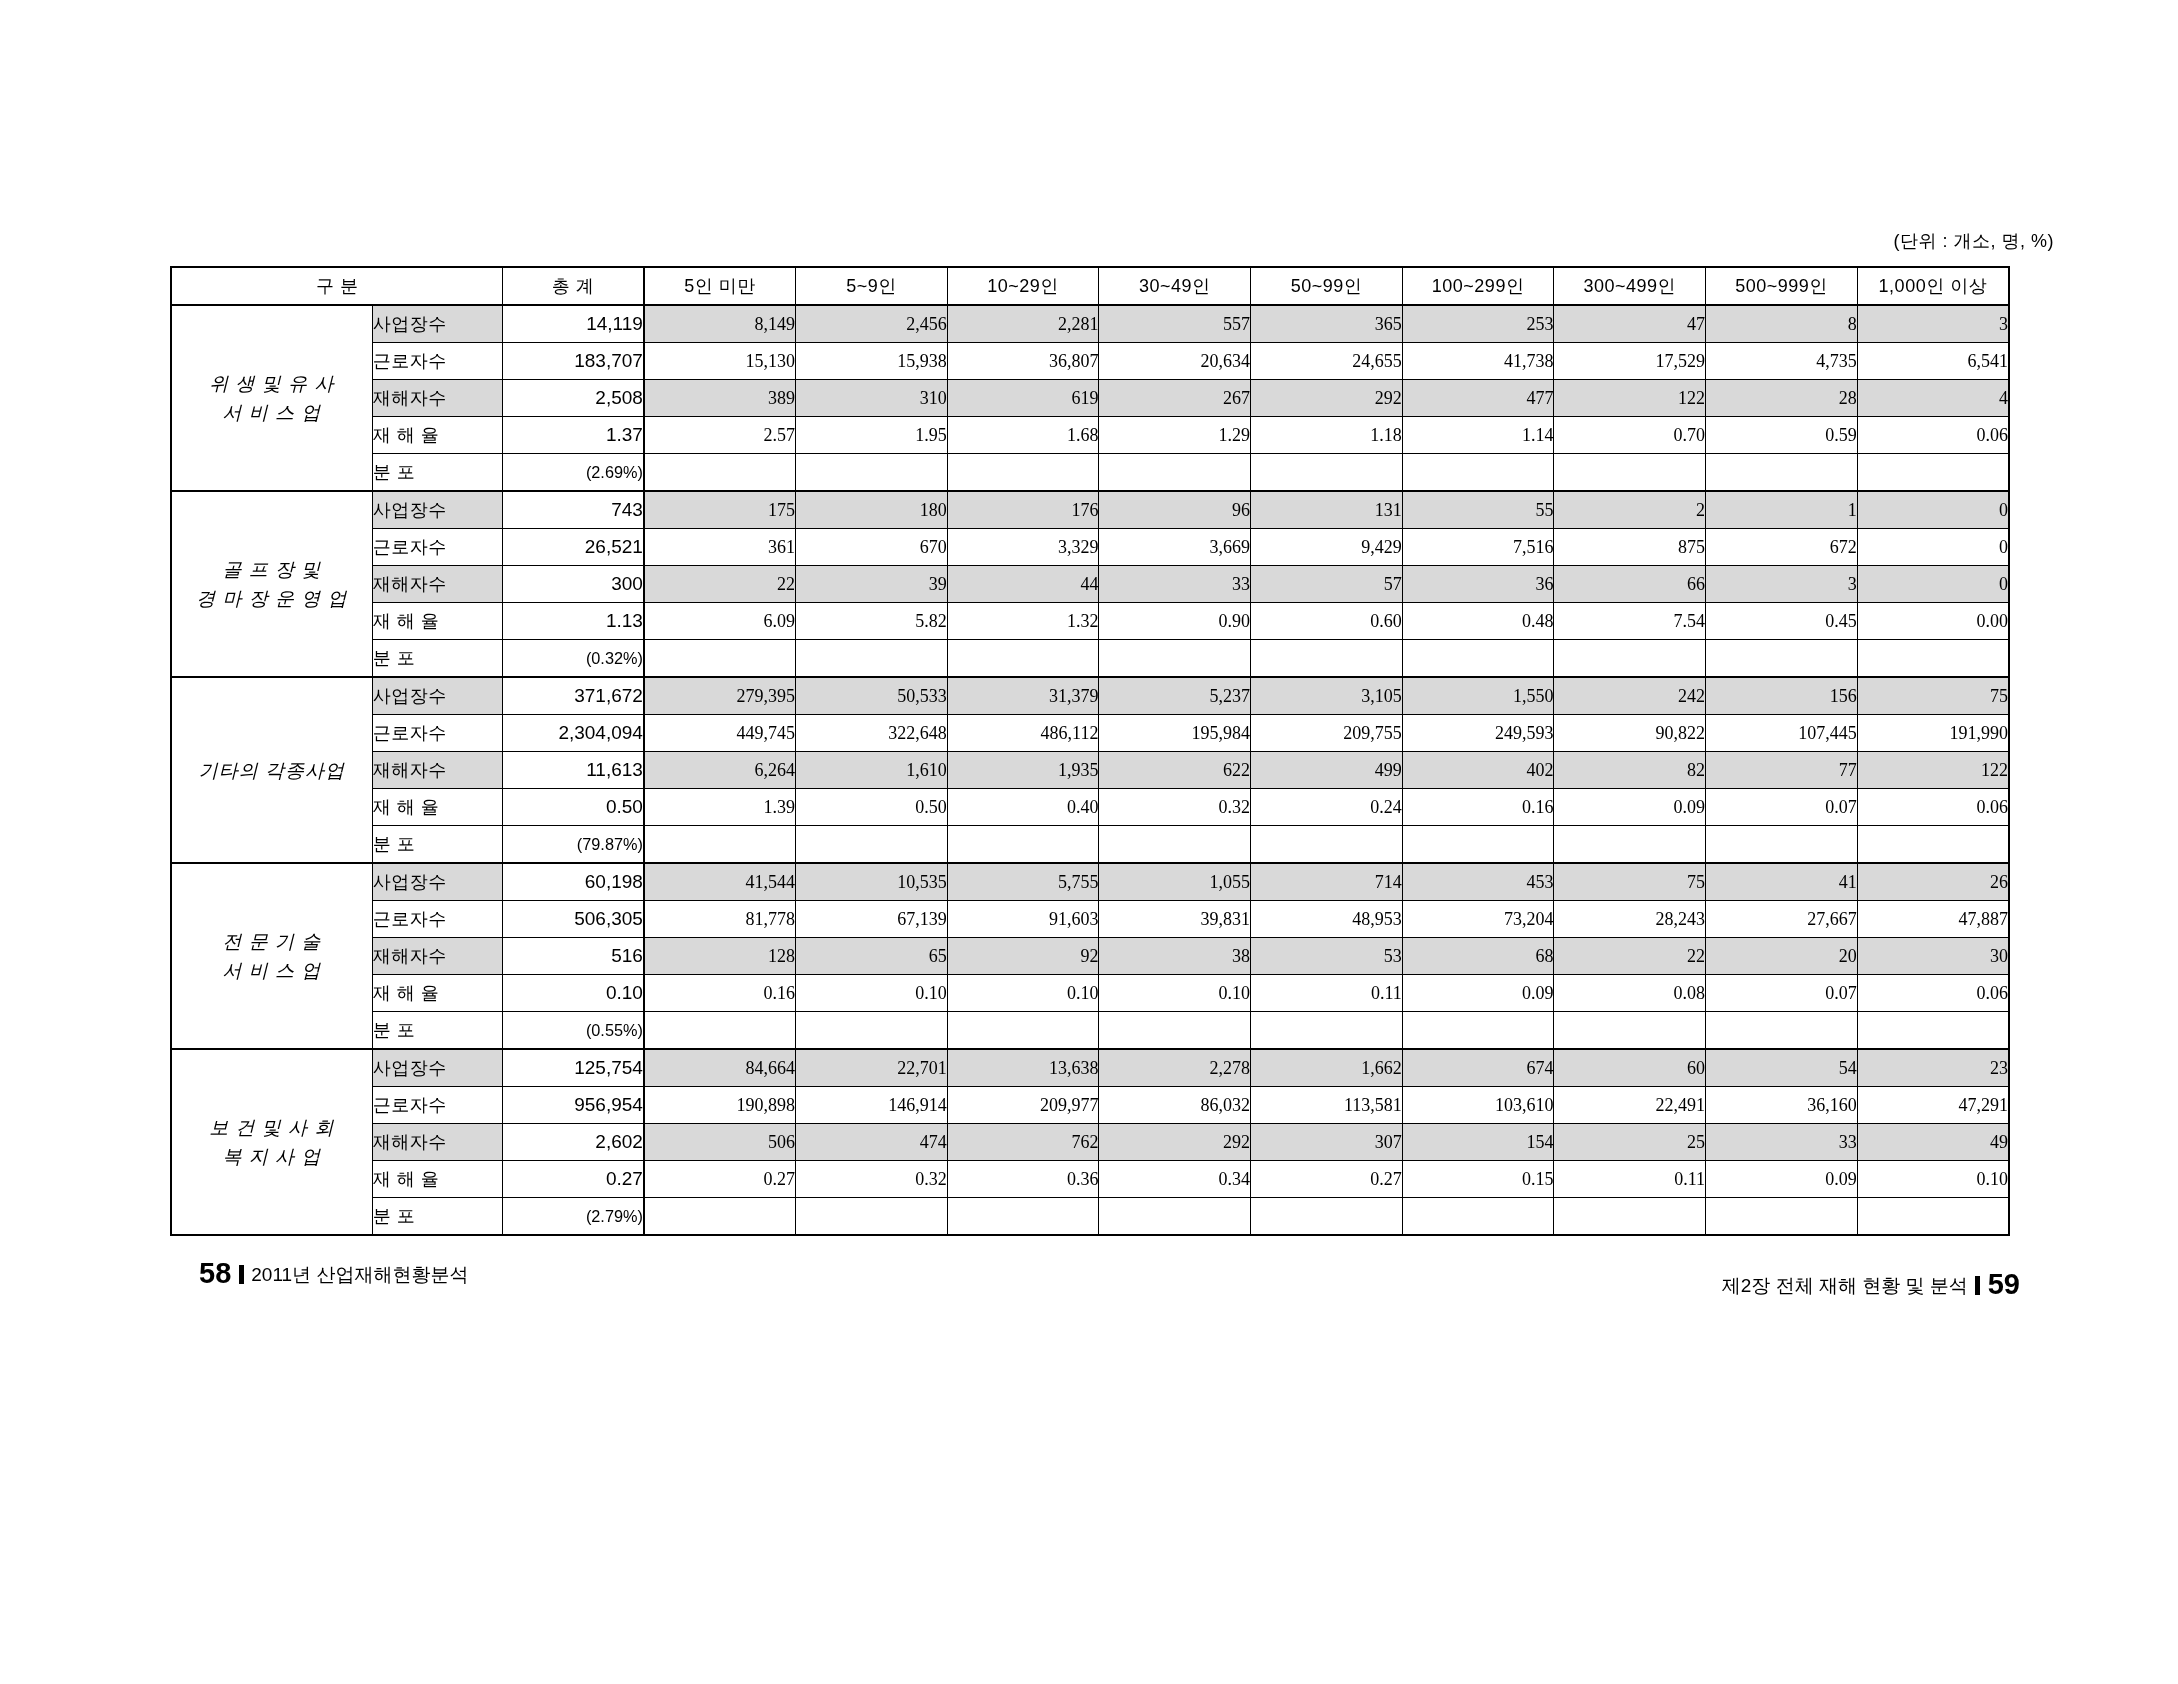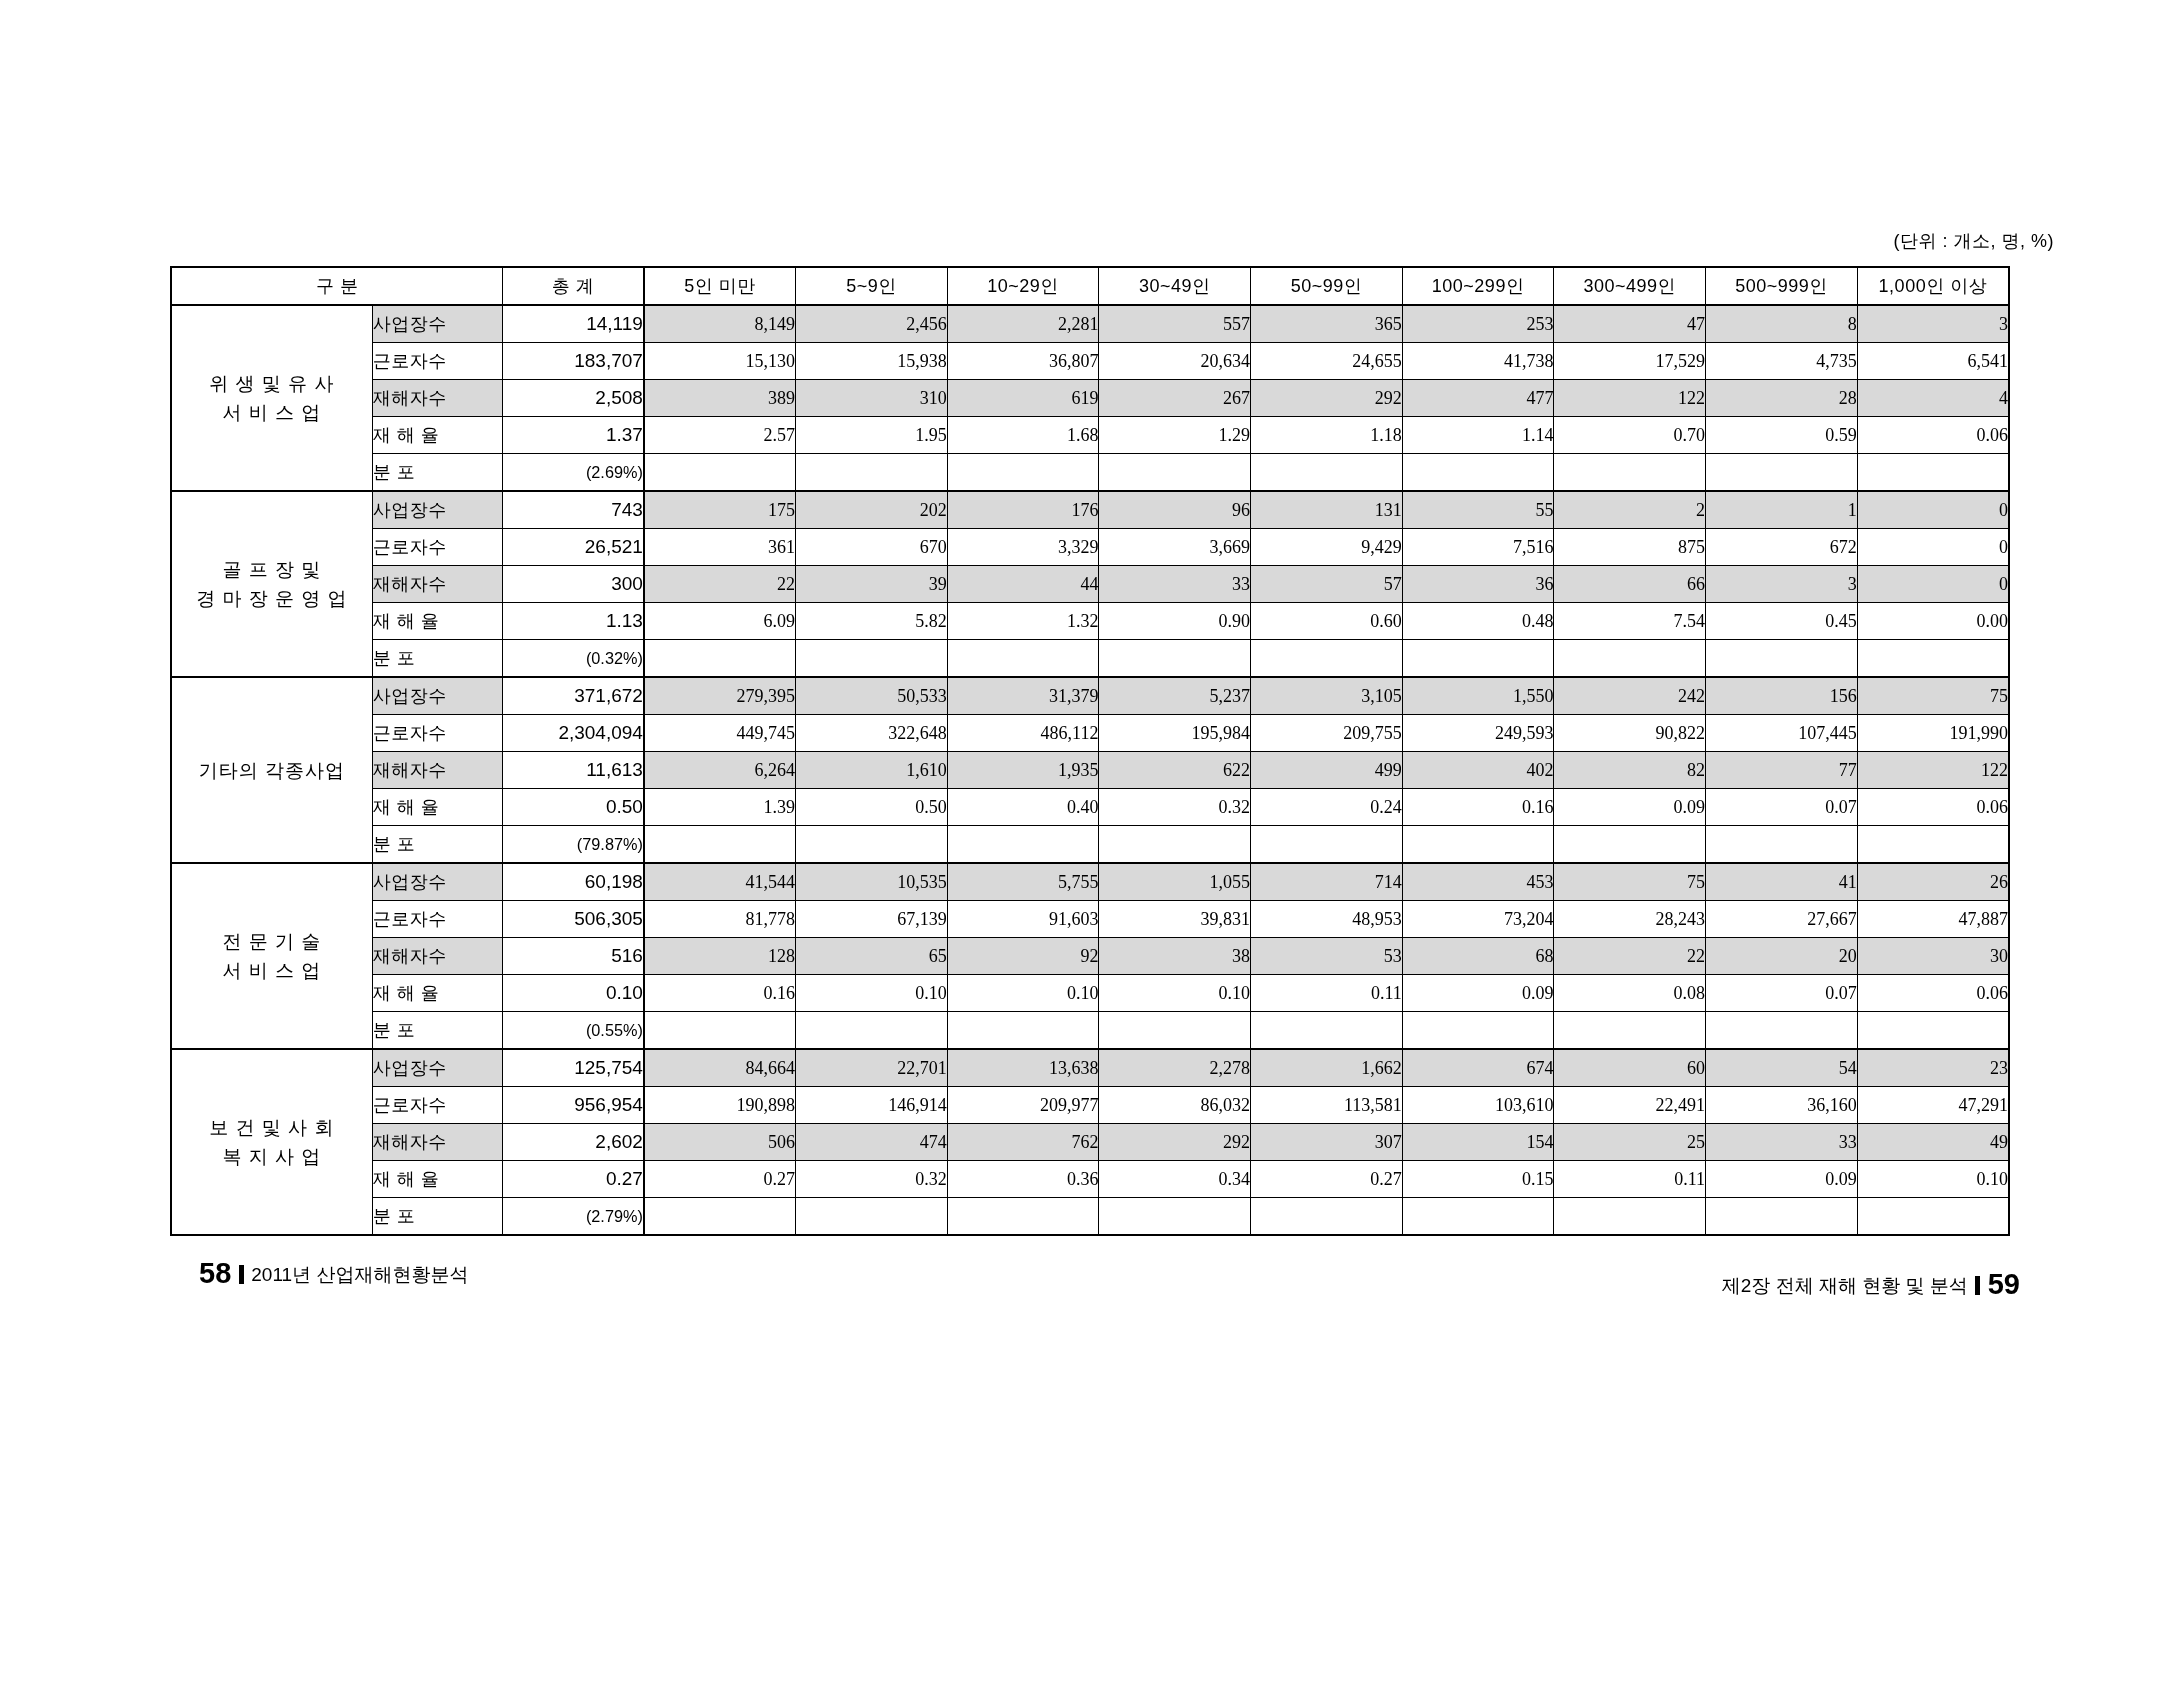--- a/index.html
+++ b/index.html
@@ -62,20 +62,21 @@
   .col-item  { width: 124px; }
   .col-total { width: 134px; }
   .col-num   { width: 144px; }
 
   td.group-label {
     text-align: center;
     font-size: 19px;
     line-height: 29px;
     border-right: 1px solid #000;
     letter-spacing: 1px;
+    font-style: italic;
   }
   td.item-label {
     text-align: left;
     font-size: 18px;
     letter-spacing: 0.5px;
   }
   td.num {
     text-align: right;
     padding-right: 13.4px;
     font-size: 18px;
@@ -245,21 +246,21 @@
       </tr>
 
       <tr>
         <td class="group-label rowsep-top" rowspan="5">
           <span>골 프 장  및</span><br>
           <span>경 마 장 운 영 업</span>
         </td>
         <td class="item-label shade rowsep-top">사업장수</td>
         <td class="total thick-right rowsep-top">743</td>
         <td class="num shade rowsep-top">175</td>
-        <td class="num shade rowsep-top">202</td>
+        <td class="num shade rowsep-top">180</td>
         <td class="num shade rowsep-top">176</td>
         <td class="num shade rowsep-top">96</td>
         <td class="num shade rowsep-top">131</td>
         <td class="num shade rowsep-top">55</td>
         <td class="num shade rowsep-top">2</td>
         <td class="num shade rowsep-top">1</td>
         <td class="num shade rowsep-top">0</td>
       </tr>
       <tr>
         <td class="item-label">근로자수</td>

